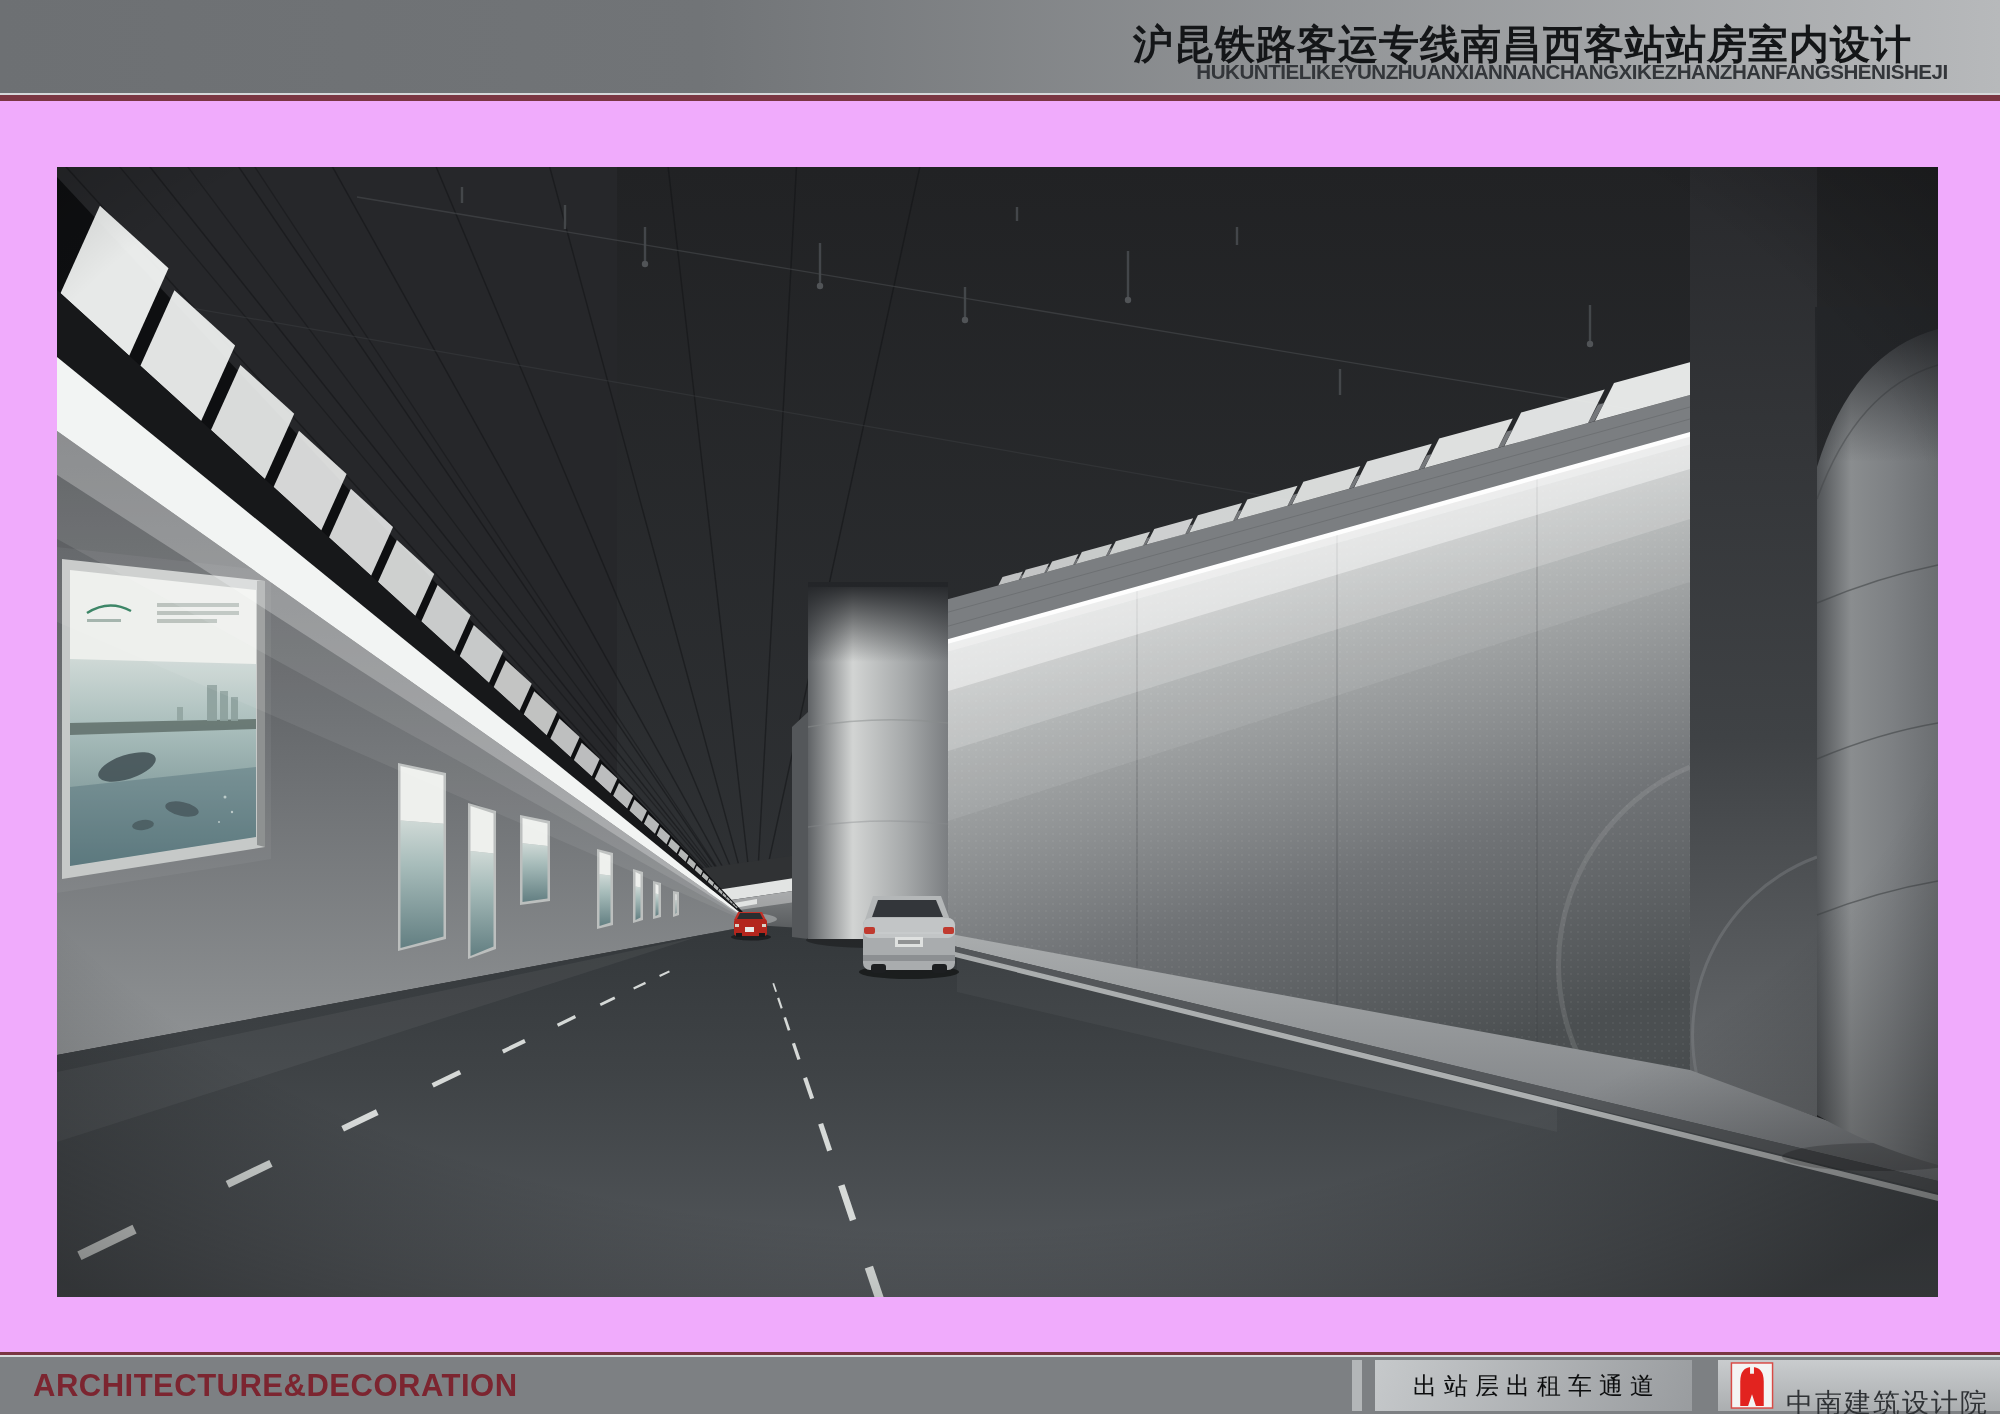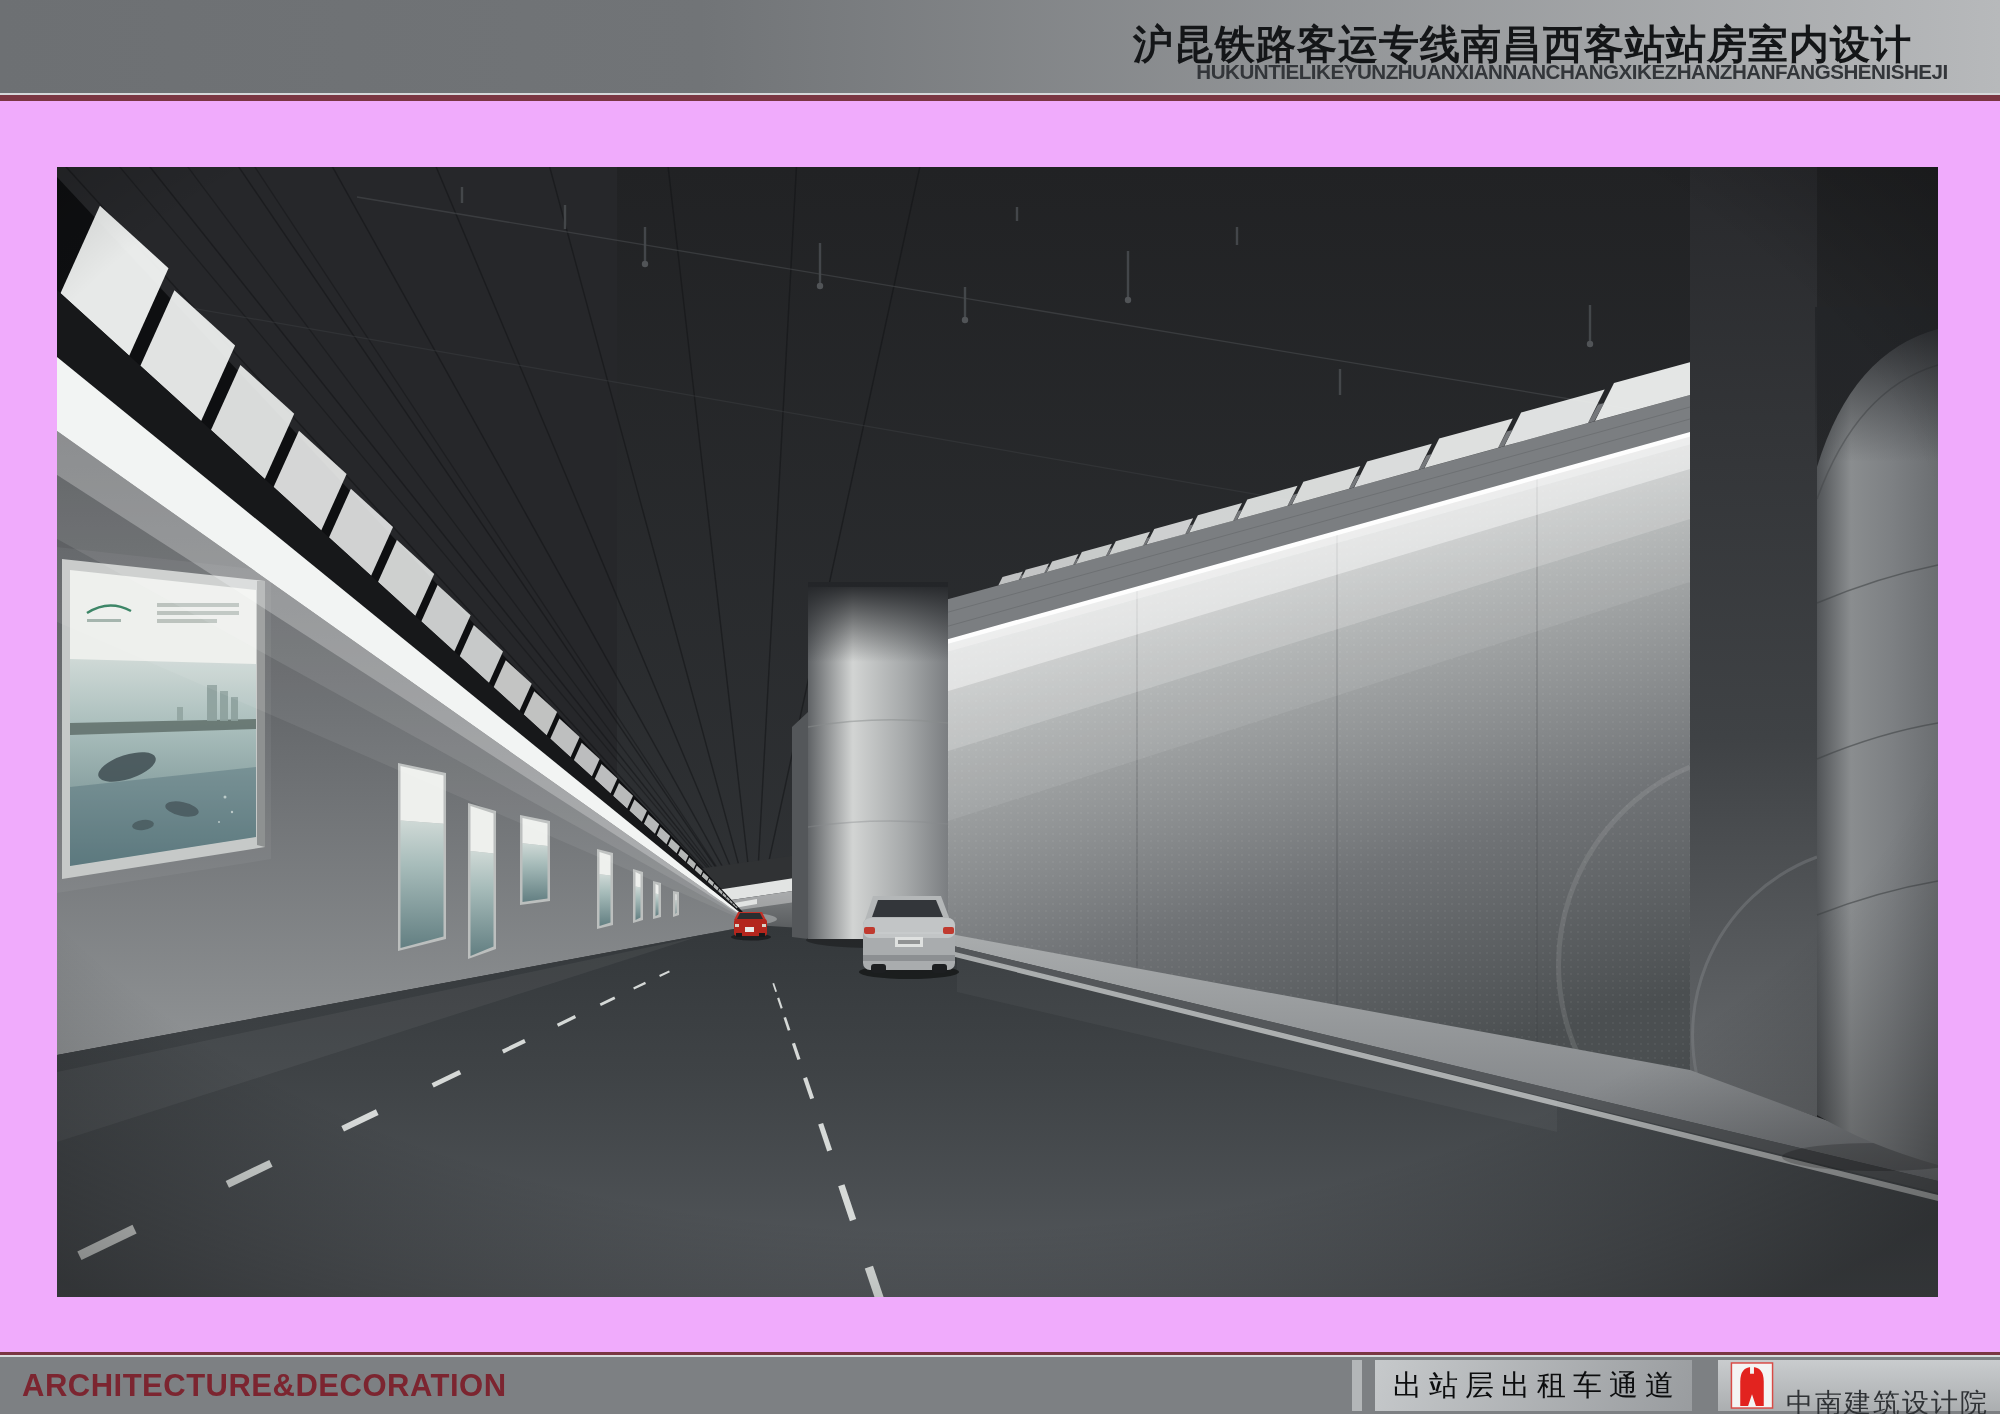--- a/index.html
+++ b/index.html
@@ -14,27 +14,27 @@
     color:#141618;letter-spacing:1px;white-space:nowrap;}
   .title-py{position:absolute;right:52px;top:60px;font-size:21px;font-weight:bold;
     color:#33363a;letter-spacing:-0.5px;white-space:nowrap;transform:scaleX(.98);transform-origin:right;}
   
   .artwork{position:absolute;left:57px;top:167px;width:1881px;height:1130px;background:#26272a;}
   .artwork svg{display:block;width:100%;height:100%;}
   
   .footer-rule{position:absolute;left:0;top:1352px;width:2000px;height:3px;background:#7a3642;}
   .footer-rule2{position:absolute;left:0;top:1355px;width:2000px;height:2px;background:#d9dcdd;}
   .footer-band{position:absolute;left:0;top:1357px;width:2000px;height:57px;background:#7d8083;}
-  .brand{position:absolute;left:22px;top:1368px;font-size:31px;font-weight:800;
+  .brand{position:absolute;left:33px;top:1368px;font-size:31px;font-weight:800;
     color:#7c2530;letter-spacing:0.5px;white-space:nowrap;text-align:center;}
   .footer-sep{position:absolute;left:1352px;top:1360px;width:10px;height:51px;background:#b3b6b8;}
   .caption-panel{position:absolute;left:1375px;top:1360px;width:317px;height:51px;
     background:linear-gradient(115deg,#c6c9cb 0%,#999c9f 100%);
     display:flex;align-items:center;justify-content:center;}
-  .caption-panel span{font-size:29px;color:#0c0d0e;letter-spacing:7px;font-weight:500;
+  .caption-panel span{font-size:24px;color:#0c0d0e;letter-spacing:7px;font-weight:500;
     white-space:nowrap;padding-left:7px;}
   .logo-panel{position:absolute;left:1718px;top:1360px;width:282px;height:51px;
     background:linear-gradient(180deg,#c9ccce 0%,#abaeb0 100%);}
   .logo-mark{position:absolute;left:12px;top:2px;width:44px;height:47px;}
   .company-text{position:absolute;left:68px;top:3px;width:210px;margin-top:24px;}
   .company-cn{font-size:27px;color:#2f3235;letter-spacing:2px;white-space:nowrap;line-height:32px;}
   .company-en{font-size:8px;color:#54575a;letter-spacing:0.2px;white-space:nowrap;margin-top:1px;}
 </style>
 </head>
 <body>

